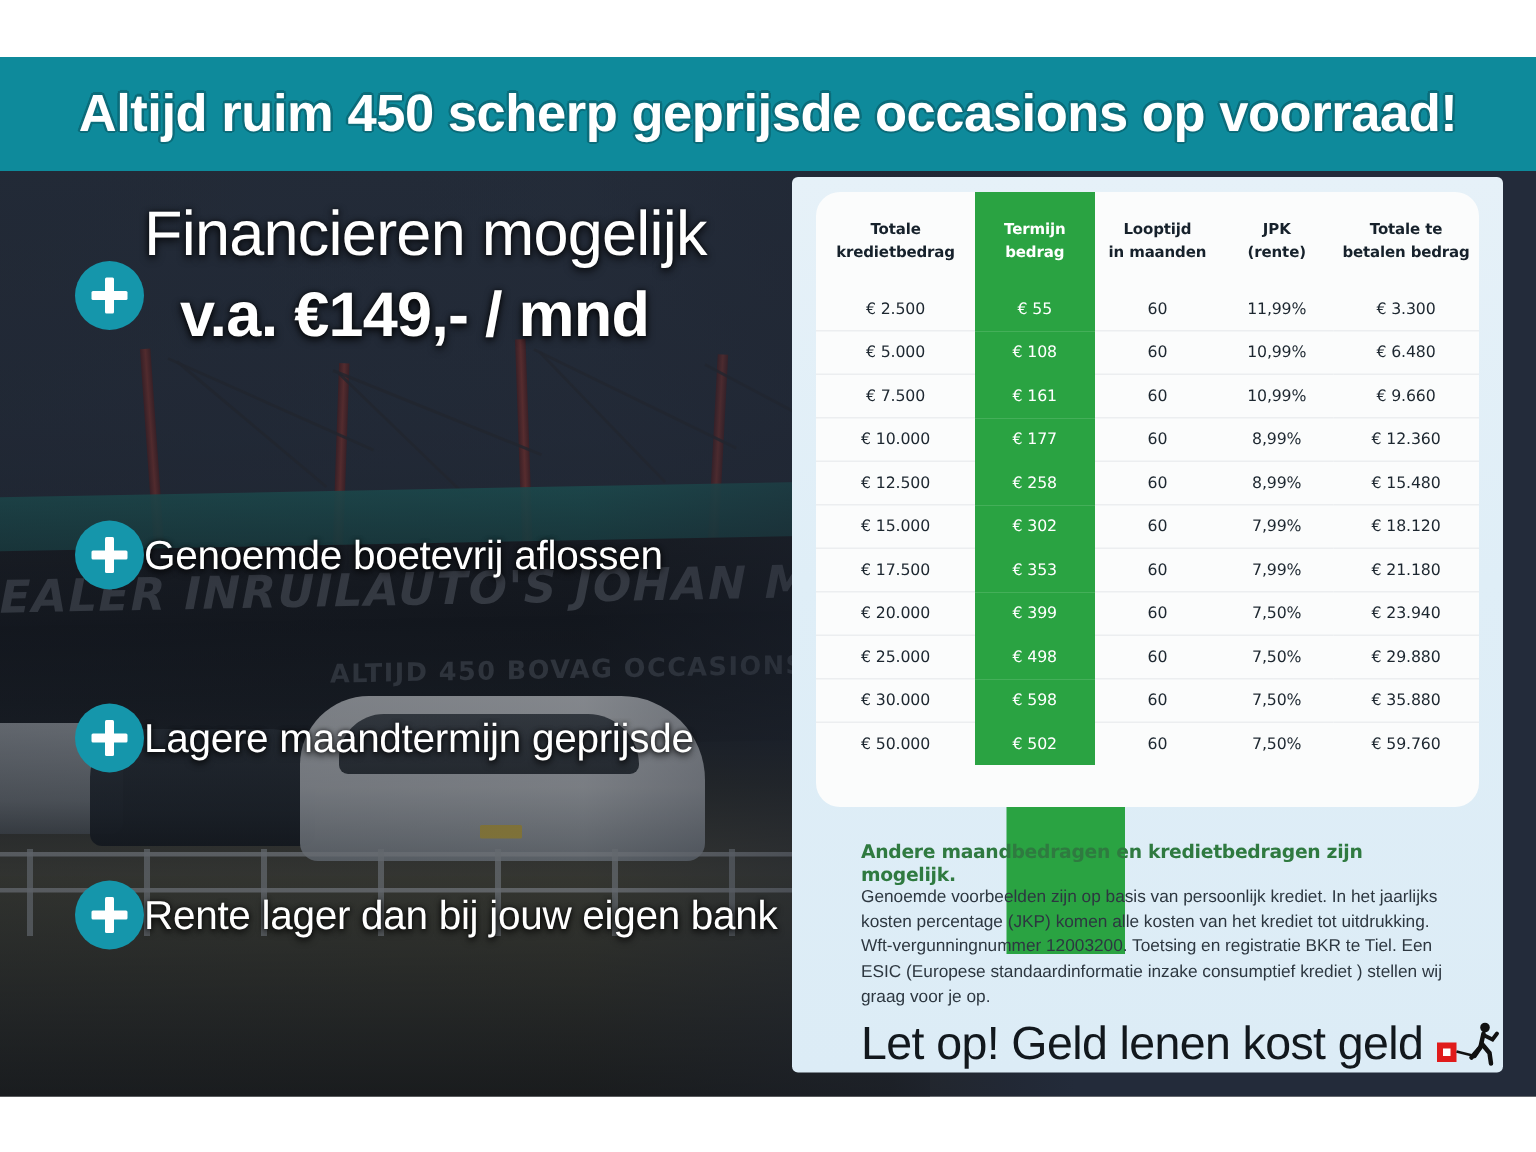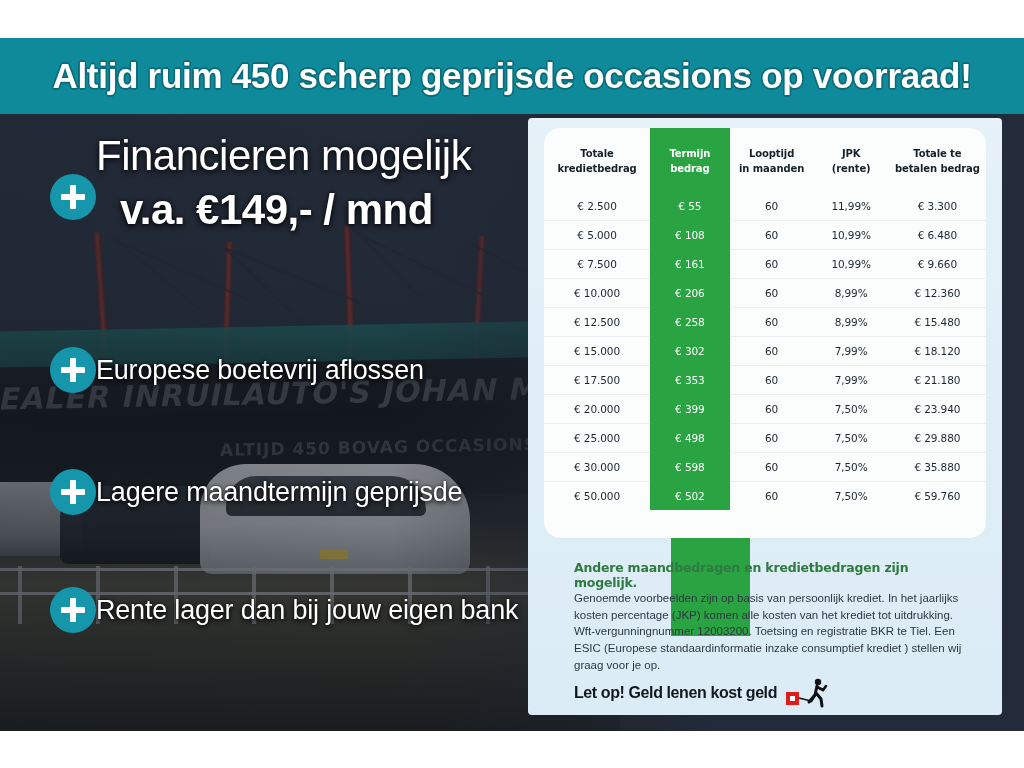--- a/index.html
+++ b/index.html
@@ -347,22 +347,22 @@
   }
 
   .warn {
     position: absolute;
     left: 46px; top: 560px;
     display: flex;
     align-items: center;
     gap: 8px;
   }
   .warn-text {
-    font-size: 16px;
-    font-weight: bold;
+    font-size: 31px;
+    font-weight: normal;
     color: #12181d;
     letter-spacing: -0.4px;
     white-space: nowrap;
   }
   .warn-icon { display: block; }
 </style>
 </head>
 <body>
 
 <div id="stage">
@@ -420,21 +420,21 @@
     <div class="feature hero">
       <div class="plus-badge"></div>
       <div class="hero-lines">
         <div class="hero-line1">Financieren mogelijk</div>
         <div class="hero-line2">v.a. €149,- / mnd</div>
       </div>
     </div>
 
     <div class="feature f2">
       <div class="plus-badge"></div>
-      <div class="feature-text">Europese boetevrij aflossen</div>
+      <div class="feature-text">Genoemde boetevrij aflossen</div>
     </div>
 
     <div class="feature f3">
       <div class="plus-badge"></div>
       <div class="feature-text">Lagere maandtermijn geprijsde</div>
     </div>
 
     <div class="feature f4">
       <div class="plus-badge"></div>
       <div class="feature-text">Rente lager dan bij jouw eigen bank</div>
@@ -495,21 +495,21 @@
             </tr>
             <tr>
               <td>€ 7.500</td>
               <td class="col-term">€ 161</td>
               <td>60</td>
               <td>10,99%</td>
               <td>€ 9.660</td>
             </tr>
             <tr>
               <td>€ 10.000</td>
-              <td class="col-term">€ 206</td>
+              <td class="col-term">€ 177</td>
               <td>60</td>
               <td>8,99%</td>
               <td>€ 12.360</td>
             </tr>
             <tr>
               <td>€ 12.500</td>
               <td class="col-term">€ 258</td>
               <td>60</td>
               <td>8,99%</td>
               <td>€ 15.480</td>

